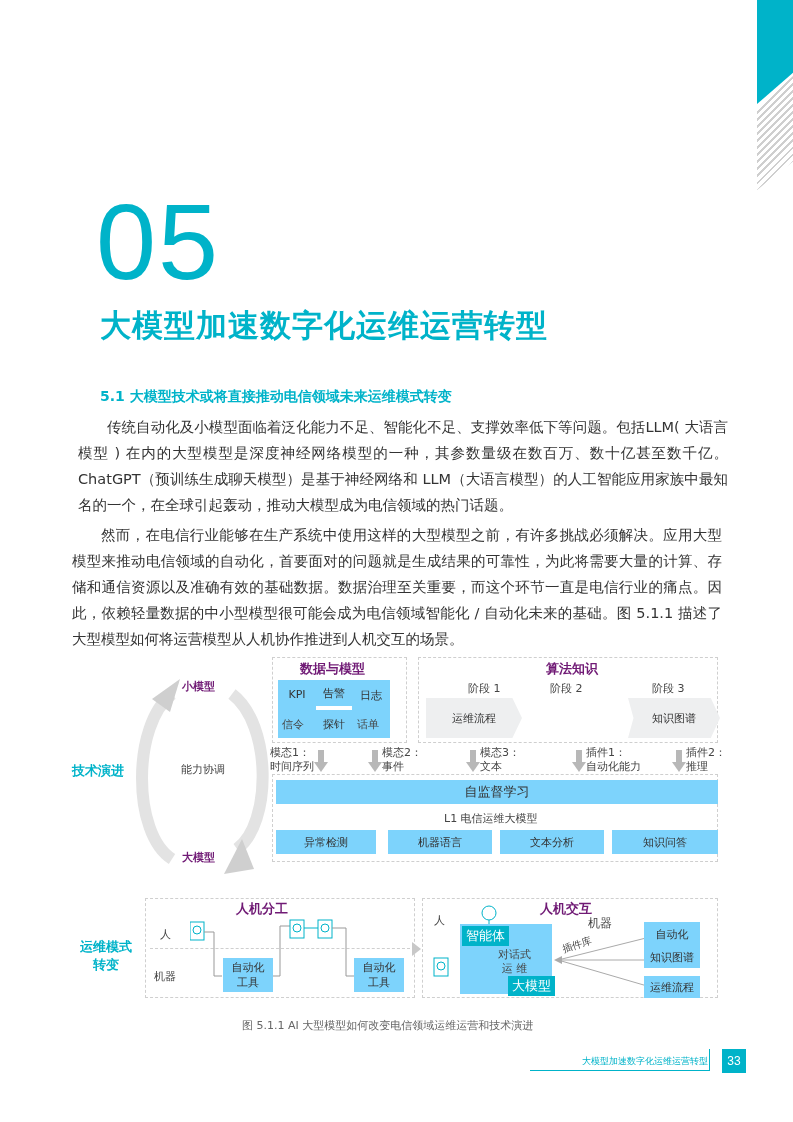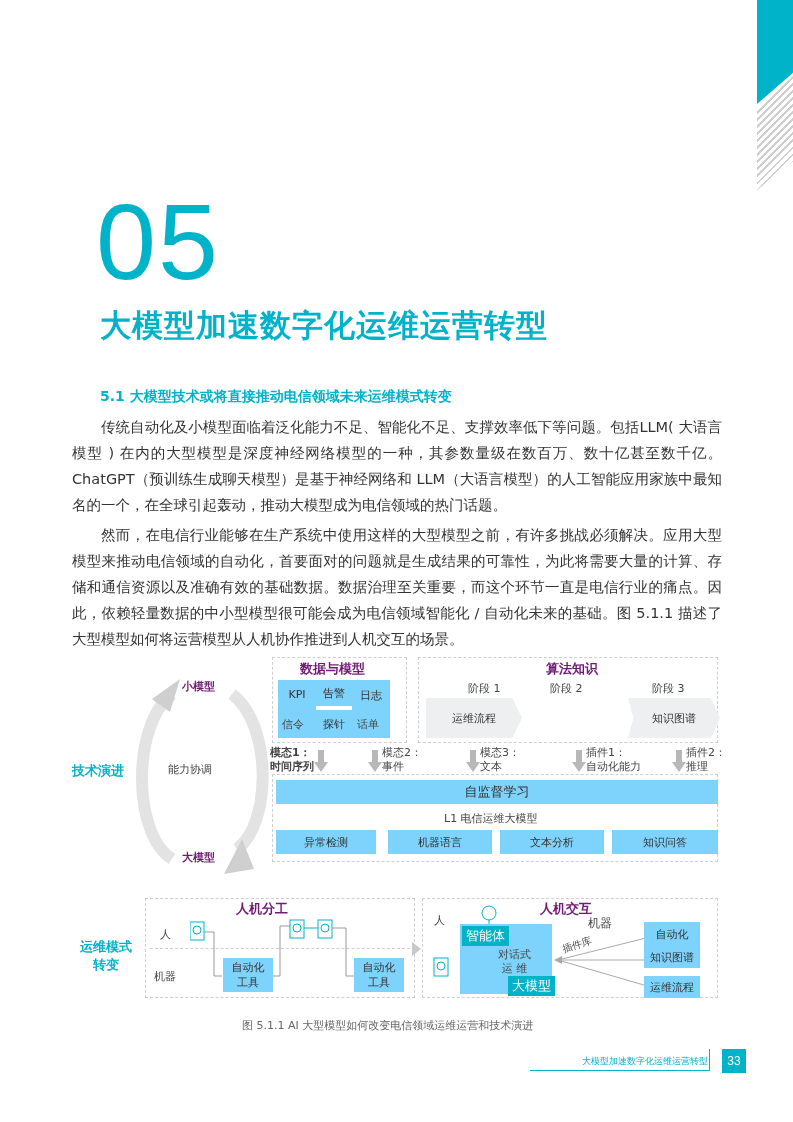--- a/index.html
+++ b/index.html
@@ -12,21 +12,21 @@
     background: repeating-linear-gradient(135deg, #cfcfcf 0 2px, #ffffff 2px 5px);
     clip-path: polygon(0 28%, 100% 0, 100% 75%, 0 100%); }
 
   .chapter-num { position: absolute; left: 96px; top: 188px; font-family: "Liberation Sans", sans-serif;
     font-size: 108px; font-weight: 300; color: #00b3c9; letter-spacing: 2px; line-height: 1; -webkit-text-stroke: 0; }
   .chapter-title { position: absolute; left: 100px; top: 305px; font-size: 31px; font-weight: bold; color: #00b3c9; letter-spacing: 1px; }
 
   .section-title { position: absolute; left: 100px; top: 388px; font-size: 14px; font-weight: bold; color: #00b3c9; }
 
   .para { position: absolute; left: 72px; width: 650px; font-size: 14.5px; line-height: 26px; color: #333; text-align: justify; text-indent: 2em; }
-  .p1 { top: 414px; }
+  .p1 { top: 414px; margin-left: 6px; }
   .p2 { top: 522px; }
 
   
   .fig { position: absolute; left: 60px; top: 652px; width: 670px; height: 360px; font-size: 11px; color: #333; }
   .dash-box { position: absolute; border: 1px dashed #cfcfcf; }
   .gray { position: absolute; background: #7dd3fc; display: flex; align-items: center; justify-content: center; text-align: center; }
   .label-teal { position: absolute; color: #00b3c9; font-weight: bold; font-size: 13px; }
   .bold-lbl { position: absolute; font-weight: bold; font-size: 13px; color: #701a75; }
   .small { position: absolute; font-size: 11px; color: #444; line-height: 14px; }
   .arrow-down { position: absolute; width: 10px; height: 22px; }
@@ -64,21 +64,21 @@
     <div>转变</div>
   </div>
 
   <svg style="position:absolute; left:72px; top:22px;" width="140" height="200">
     <path d="M 40 20 C 0 50, 0 160, 40 185" stroke="#e3e3e3" stroke-width="12" fill="none"></path>
     <polygon points="48,5 20,25 38,38" fill="#cfcfcf"></polygon>
     <path d="M 100 20 C 140 50, 140 150, 105 175" stroke="#e3e3e3" stroke-width="12" fill="none"></path>
     <polygon points="92,200 122,195 110,165" fill="#cfcfcf"></polygon>
   </svg>
   <div class="bold-lbl" style="left:122px; top:27px; font-size:11px;">小模型</div>
-  <div class="small" style="left:108px; top:111px;">能力协调</div>
+  <div class="small" style="left:121px; top:111px;">能力协调</div>
   <div class="bold-lbl" style="left:122px; top:198px; font-size:11px;">大模型</div>
 
   <div class="dash-box" style="left:212px; top:5px; width:135px; height:86px;"></div>
   <div class="bold-lbl" style="left:240px; top:8px;">数据与模型</div>
   <div class="gray" style="left:218px; top:28px; width:38px; height:58px; align-items:flex-start; padding-top:8px;">
       <span>KPI</span>
     </div>
   <div class="gray" style="left:256px; top:28px; width:36px; height:26px;">
       <span>告警</span>
     </div>
@@ -96,21 +96,21 @@
   <div class="small" style="left:392px; top:30px;padding-left:16px;">阶段 1</div>
   <div class="small" style="left:490px; top:30px;">阶段 2</div>
   <div class="small" style="left:592px; top:30px;">阶段 3</div>
   <div class="chev first" style="left:366px; top:46px; width:96px; height:40px;">
       <span>运维流程</span>
     </div>
   <div class="chev" style="left:568px; top:46px; width:92px; height:40px;">
       <span>知识图谱</span>
     </div>
 
-  <div class="small" style="left:210px; top:94px;font-weight:bold;">
+  <div class="small" style="left:210px; top:94px;">
       <div>模态1：</div>
       <div>时间序列</div>
     </div>
   <div class="arrow-down" style="left:256px; top:98px;"></div>
   <div class="arrow-down" style="left:310px; top:98px;"></div>
   <div class="small" style="left:322px; top:94px;">
       <div>模态2：</div>
       <div>事件</div>
     </div>
   <div class="arrow-down" style="left:408px; top:98px;"></div>

